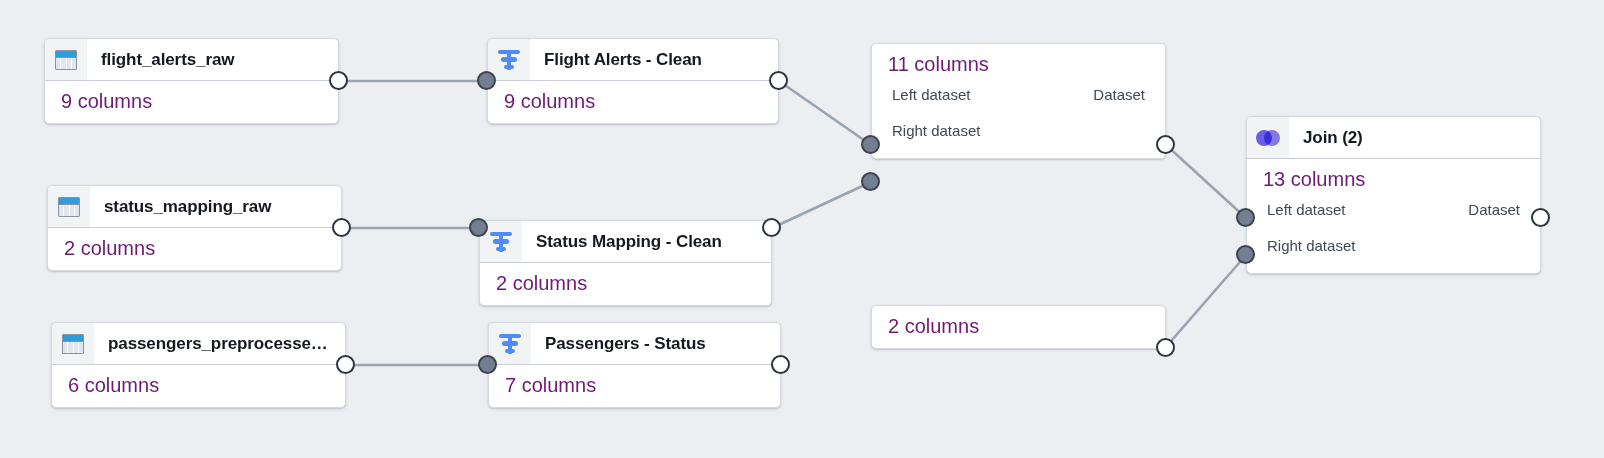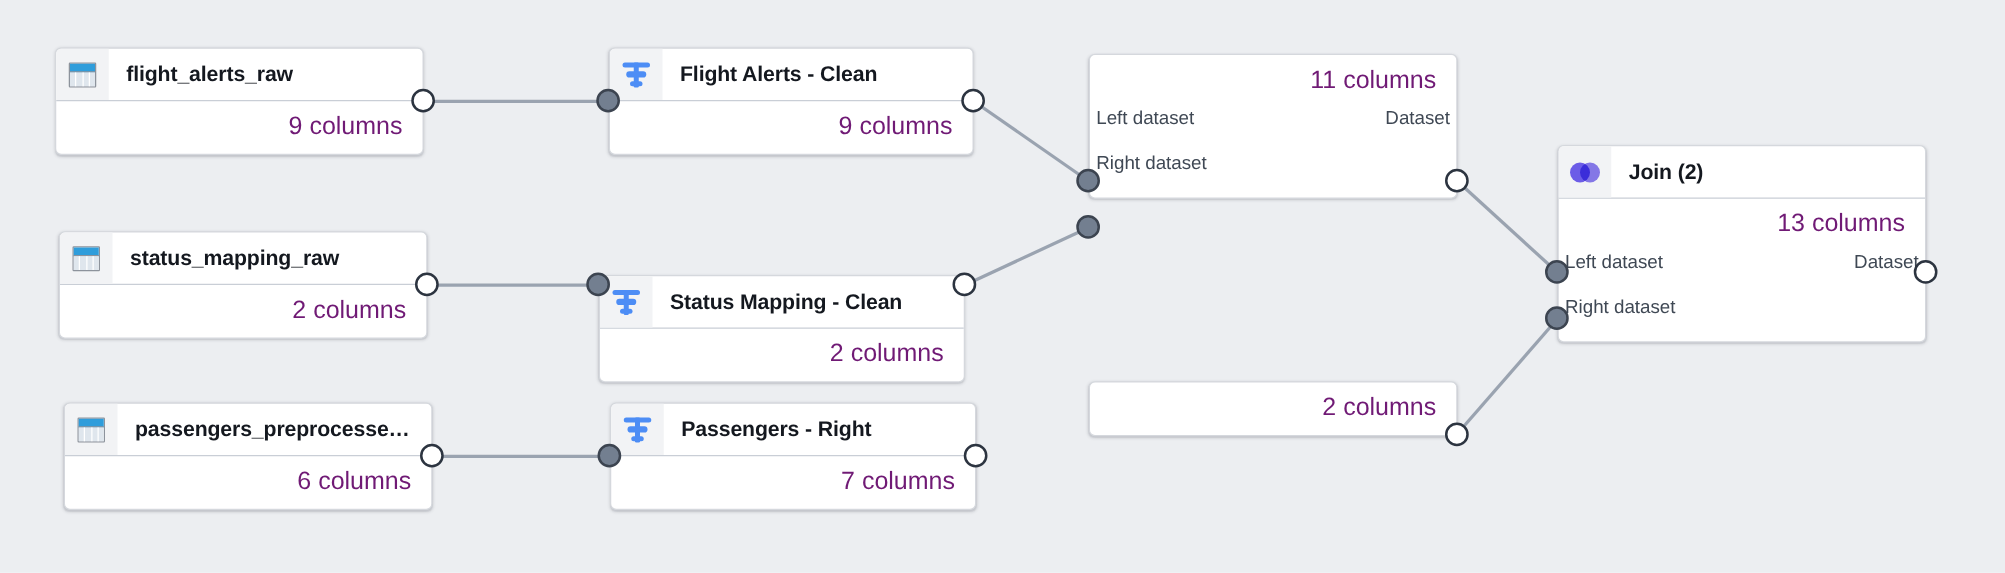--- a/index.html
+++ b/index.html
@@ -13,21 +13,20 @@
     background: #eceef1;
     font-family: "Liberation Sans", sans-serif;
     overflow: hidden;
   }
   #canvas {
     position: relative;
     width: 1604px;
     height: 458px;
     background: #eceef1;
     overflow: hidden;
-    text-align: right;
   }
   #edge-layer {
     position: absolute;
     left: 0;
     top: 0;
     width: 1604px;
     height: 458px;
     pointer-events: none;
   }
   
@@ -74,21 +73,21 @@
     font-size: 20px;
     color: #701a75;
     padding: 0 16px 0 16px;
     white-space: nowrap;
   }
   .port-row {
     display: flex;
     align-items: center;
     justify-content: space-between;
     height: 36px;
-    padding: 0 5px;
+    padding: 0 20px;
     font-size: 15px;
     color: #3f4854;
     white-space: nowrap;
   }
   .port-row .right-label {
     margin-left: auto;
   }
   
   .port {
     position: absolute;
@@ -327,21 +326,21 @@
   <div class="node" style="left:488px; top:322px; width:293px;">
     <div class="node-head">
       <div class="node-icon-box">
         <div class="icon-clean">
             <i class="stem"></i>
             <i class="bar1"></i>
             <i class="bar2"></i>
             <i class="bar3"></i>
           </div>
       </div>
-      <div class="node-title">Passengers - Right</div>
+      <div class="node-title">Passengers - Status</div>
     </div>
     <div class="node-body">
       <div class="node-columns">7 columns</div>
     </div>
   </div>
   <div class="port in" style="left:478px; top:355px;"></div>
   <div class="port out" style="left:771px; top:355px;"></div>
 
   <div class="node" style="left:871px; top:305px; width:295px;">
     <div class="node-body">

